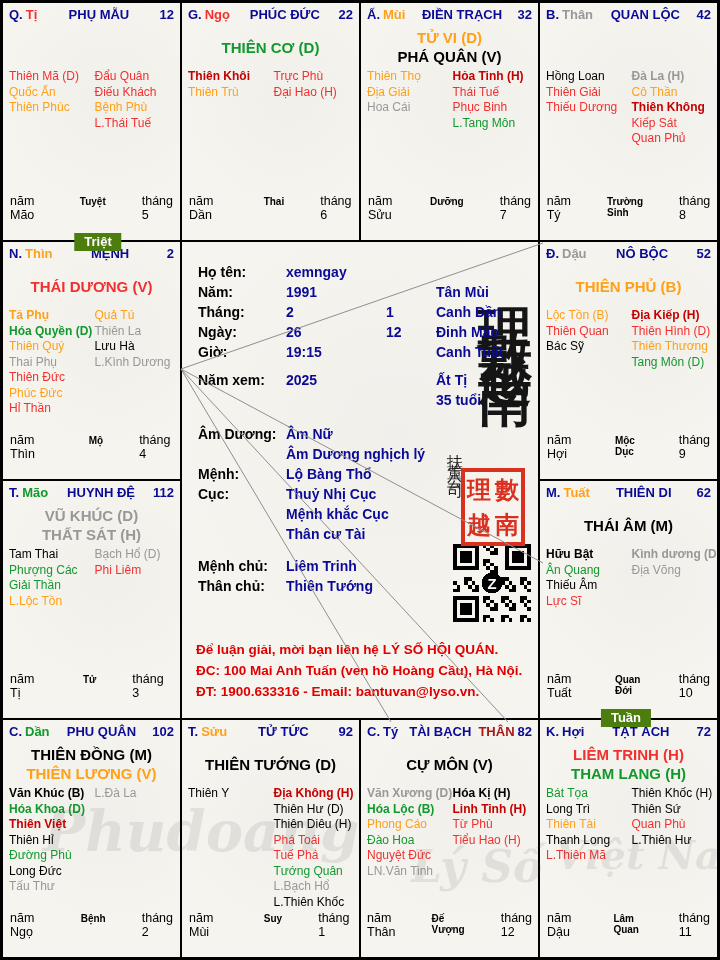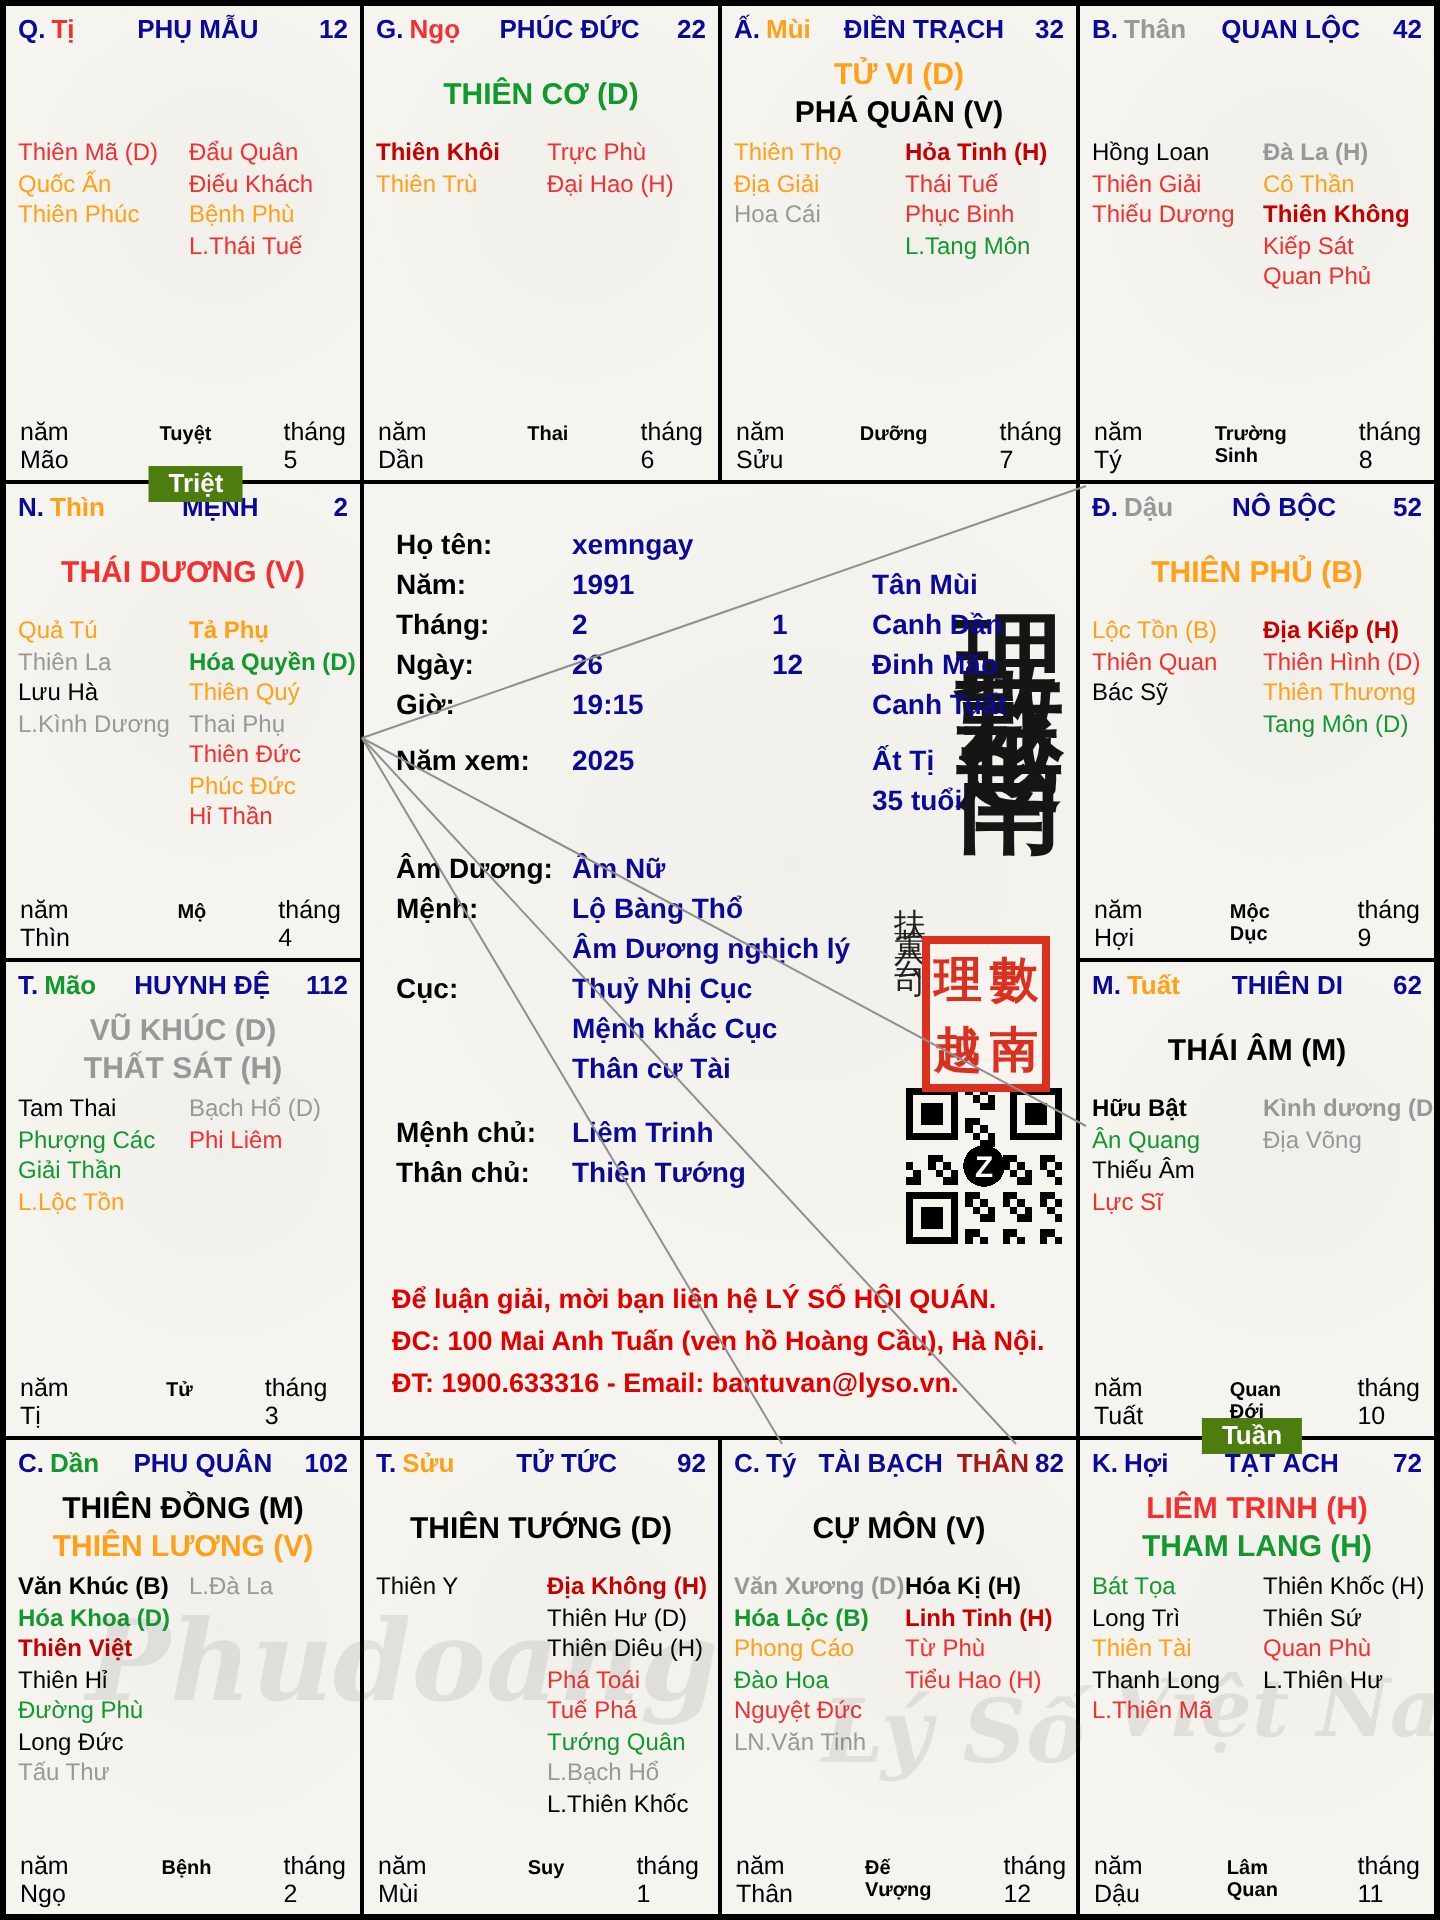--- a/index.html
+++ b/index.html
@@ -15,21 +15,21 @@
   .branch{margin-right:4px;white-space:nowrap;}
   .pname{flex:1;text-align:center;color:#0a0a96;white-space:nowrap;}
   .pextra{color:#a81616;margin-right:3px;white-space:nowrap;}
   .pnum{color:#0a0a96;}
   .mains{height:44px;display:flex;flex-direction:column;justify-content:center;align-items:center;}
   .main-star{font-size:15px;font-weight:bold;line-height:19px;white-space:nowrap;}
   .cols{display:flex;margin-top:0;padding-left:6px;}
   .col{width:50%;}
   .star{font-size:12px;line-height:15.5px;white-space:nowrap;}
   .b{font-weight:bold;}
-  .p-foot{position:absolute;left:0;right:0;bottom:3px;display:flex;justify-content:flex-start;
+  .p-foot{position:absolute;left:0;right:0;bottom:18px;display:flex;justify-content:center;
           align-items:baseline;padding:0 7px;font-size:12.5px;color:#000;gap:36px;}
   .f-stage{font-weight:bold;font-size:10px;}
   .badge{position:absolute;background:#4d7c0f;color:#fff;font-weight:bold;font-size:13px;
          padding:1px 10px 2px 10px;z-index:6;transform:translate(-50%,-50%);white-space:nowrap;}
   #lines{position:absolute;inset:0;z-index:3;pointer-events:none;}
   
   .info{position:relative;z-index:2;padding:20px 0 0 16px;}
   .irow{display:flex;height:20px;align-items:center;font-size:14px;font-weight:bold;}
   .lb{width:88px;color:#000;white-space:nowrap;}
   .va{width:100px;color:#0a0a96;white-space:nowrap;}
@@ -99,26 +99,26 @@
           <span class="va"></span>
           <span class="vb"></span>
           <span class="vc">35 tuổi</span>
         </div>
       <div class="gap14"></div>
       <div class="irow">
           <span class="lb">Âm Dương:</span>
           <span class="vw">Âm Nữ</span>
         </div>
       <div class="irow">
+          <span class="lb"></span>
+          <span class="vw">Âm Dương nghịch lý</span>
+        </div>
+      <div class="irow">
           <span class="lb">Mệnh:</span>
           <span class="vw">Lộ Bàng Thổ</span>
-        </div>
-      <div class="irow">
-          <span class="lb"></span>
-          <span class="vw">Âm Dương nghịch lý</span>
         </div>
       <div class="irow">
           <span class="lb">Cục:</span>
           <span class="vw">Thuỷ Nhị Cục</span>
         </div>
       <div class="irow">
           <span class="lb"></span>
           <span class="vw">Mệnh khắc Cục</span>
         </div>
       <div class="irow">
@@ -370,34 +370,34 @@
       <span class="stem">N.</span>
         <span class="branch" style="color: rgb(255, 160, 25);">Thìn</span>
       <span class="pname">MỆNH</span>
       <span class="pextra"></span>
       <span class="pnum">2</span>
     </div>
     <div class="mains">
         <div class="main-star" style="color: rgb(242, 48, 48);">THÁI DƯƠNG (V)</div>
       </div>
     <div class="cols">
-      <div class="col r">
-          <div class="star" style="color: rgb(255, 160, 25);">Quả Tú</div>
-          <div class="star" style="color: rgb(152, 152, 152);">Thiên La</div>
-          <div class="star" style="color: rgb(0, 0, 0);">Lưu Hà</div>
-          <div class="star" style="color: rgb(152, 152, 152);">L.Kình Dương</div>
-        </div>
       <div class="col l">
           <div class="star b" style="color: rgb(255, 160, 25);">Tả Phụ</div>
           <div class="star b" style="color: rgb(18, 153, 46);">Hóa Quyền (D)</div>
           <div class="star" style="color: rgb(255, 160, 25);">Thiên Quý</div>
           <div class="star" style="color: rgb(152, 152, 152);">Thai Phụ</div>
           <div class="star" style="color: rgb(242, 48, 48);">Thiên Đức</div>
           <div class="star" style="color: rgb(255, 160, 25);">Phúc Đức</div>
           <div class="star" style="color: rgb(242, 48, 48);">Hỉ Thần</div>
+        </div>
+      <div class="col r">
+          <div class="star" style="color: rgb(255, 160, 25);">Quả Tú</div>
+          <div class="star" style="color: rgb(152, 152, 152);">Thiên La</div>
+          <div class="star" style="color: rgb(0, 0, 0);">Lưu Hà</div>
+          <div class="star" style="color: rgb(152, 152, 152);">L.Kình Dương</div>
         </div>
     </div>
     <div class="p-foot">
       <span class="f-year">năm Thìn</span>
       <span class="f-stage">Mộ</span>
       <span class="f-month">tháng 4</span>
     </div>
   </div>
     <div class="palace" style="grid-area: 2 / 4;">
     <div class="p-head">

